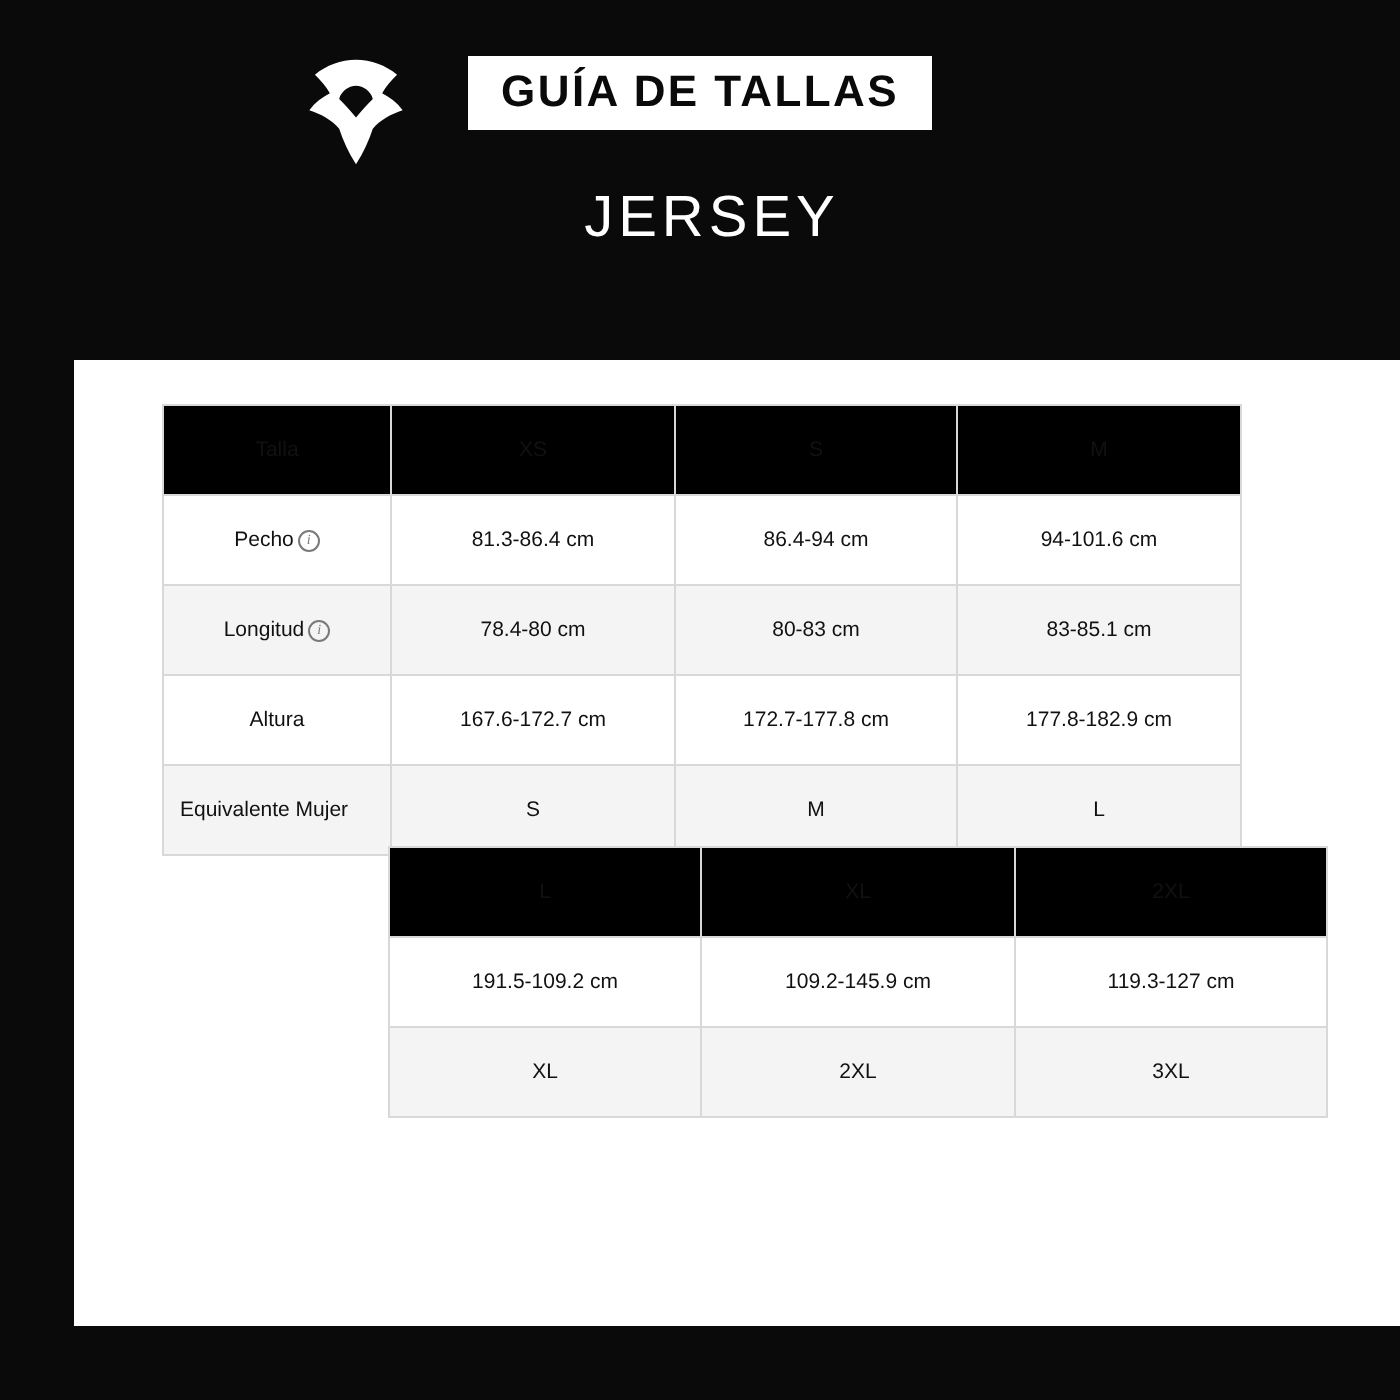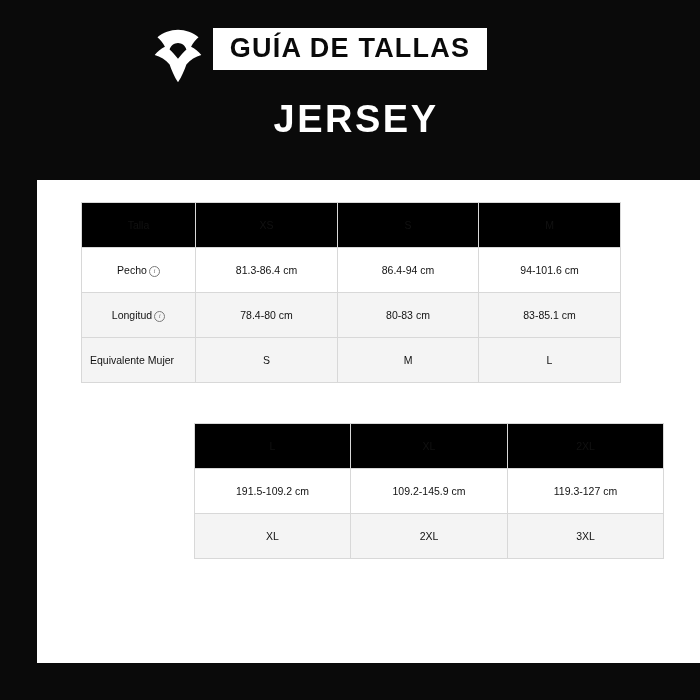--- a/index.html
+++ b/index.html
@@ -42,32 +42,32 @@
     left: 148px;
     top: 0px;
     width: 60px;
     height: 56px;
     display: block;
   }
   .title-box {
     background: #ffffff;
     color: #0a0a0a;
     font-weight: bold;
-    font-size: 27px;
+    font-size: 22px;
     letter-spacing: 1.2px;
     padding: 7px 17px 8px 17px;
     line-height: 1;
     white-space: nowrap;
   }
   .subtitle {
     color: #ffffff;
-    font-size: 38px;
+    font-size: 29px;
     letter-spacing: 2.5px;
     margin-top: 28px;
-    font-weight: 700;
+    font-weight: 400;
     margin-left: 12px;
   }
   
   .card {
     position: absolute;
     left: 37px;
     top: 180px;
     width: 700px;
     height: 483px;
     background: #ffffff;
@@ -182,20 +182,26 @@
           <td>81.3-86.4 cm</td>
           <td>86.4-94 cm</td>
           <td>94-101.6 cm</td>
         </tr>
         <tr class="alt">
           <td class="rowlabel alt"><span>Longitud</span><span class="info-icon">i</span></td>
           <td class="alt">78.4-80 cm</td>
           <td class="alt">80-83 cm</td>
           <td class="alt">83-85.1 cm</td>
         </tr>
+        <tr>
+          <td class="rowlabel">Altura</td>
+          <td>167.6-172.7 cm</td>
+          <td>172.7-177.8 cm</td>
+          <td>177.8-182.9 cm</td>
+        </tr>
         <tr class="alt">
           <td class="rowlabel center alt">Equivalente Mujer</td>
           <td class="alt">S</td>
           <td class="alt">M</td>
           <td class="alt">L</td>
         </tr>
       </tbody>
     </table>
 
     <table class="tbl2">

